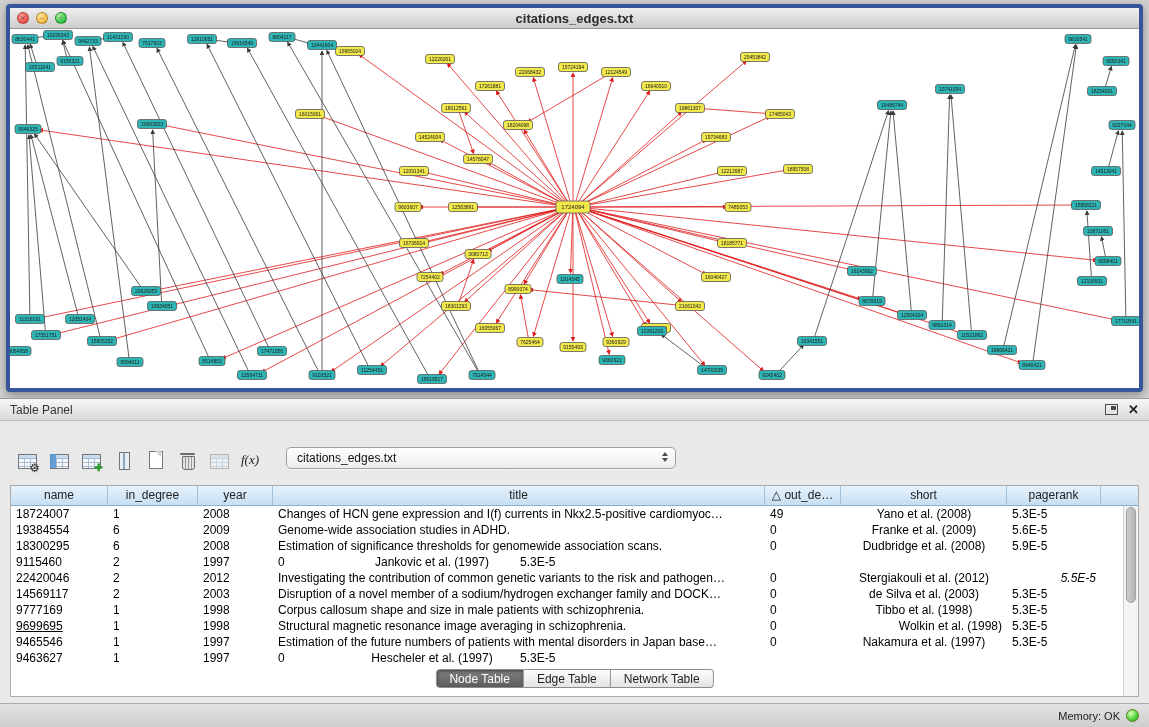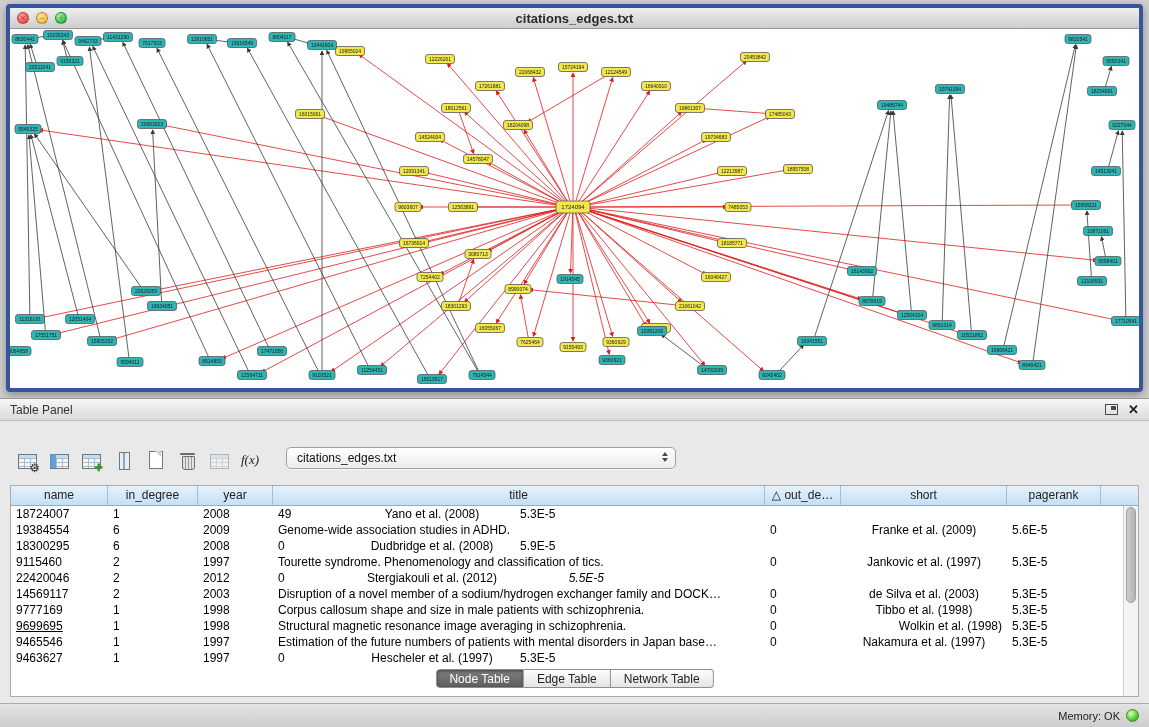--- a/index.html
+++ b/index.html
@@ -615,54 +615,56 @@
         <div class="th" style="width: 76px;">△ out_de…</div>
         <div class="th" style="width: 166px;">short</div>
         <div class="th" style="width: 94px;">pagerank</div>
         <div class="th fill"></div>
       </div>
     <div class="tbody">
         <div class="tr">
           <div class="td" style="width: 97px; text-align: left;">18724007</div>
           <div class="td" style="width: 90px; text-align: left;">1</div>
           <div class="td" style="width: 75px; text-align: left;">2008</div>
+          <div class="td" style="width: 492px; text-align: left;">Changes of HCN gene expression and I(f) currents in Nkx2.5-positive cardiomyoc…</div>
           <div class="td" style="width: 76px; text-align: left;">49</div>
           <div class="td" style="width: 166px; text-align: center;">Yano et al. (2008)</div>
           <div class="td" style="width: 94px; text-align: left;">5.3E-5</div>
         </div>
         <div class="tr">
           <div class="td" style="width: 97px; text-align: left;">19384554</div>
           <div class="td" style="width: 90px; text-align: left;">6</div>
           <div class="td" style="width: 75px; text-align: left;">2009</div>
           <div class="td" style="width: 492px; text-align: left;">Genome-wide association studies in ADHD.</div>
           <div class="td" style="width: 76px; text-align: left;">0</div>
           <div class="td" style="width: 166px; text-align: center;">Franke et al. (2009)</div>
           <div class="td" style="width: 94px; text-align: left;">5.6E-5</div>
         </div>
         <div class="tr">
           <div class="td" style="width: 97px; text-align: left;">18300295</div>
           <div class="td" style="width: 90px; text-align: left;">6</div>
           <div class="td" style="width: 75px; text-align: left;">2008</div>
+          <div class="td" style="width: 492px; text-align: left;">Estimation of significance thresholds for genomewide association scans.</div>
           <div class="td" style="width: 76px; text-align: left;">0</div>
           <div class="td" style="width: 166px; text-align: center;">Dudbridge et al. (2008)</div>
           <div class="td" style="width: 94px; text-align: left;">5.9E-5</div>
         </div>
         <div class="tr">
           <div class="td" style="width: 97px; text-align: left;">9115460</div>
           <div class="td" style="width: 90px; text-align: left;">2</div>
           <div class="td" style="width: 75px; text-align: left;">1997</div>
-          <div class="td" style="width: 492px; text-align: left;">Tourette syndrome. Phenomenology and classification of tics.</div>
           <div class="td" style="width: 76px; text-align: left;">0</div>
           <div class="td" style="width: 166px; text-align: center;">Jankovic et al. (1997)</div>
           <div class="td" style="width: 94px; text-align: left;">5.3E-5</div>
         </div>
         <div class="tr">
           <div class="td" style="width: 97px; text-align: left;">22420046</div>
           <div class="td" style="width: 90px; text-align: left;">2</div>
           <div class="td" style="width: 75px; text-align: left;">2012</div>
+          <div class="td" style="width: 492px; text-align: left;">Investigating the contribution of common genetic variants to the risk and pathogen…</div>
           <div class="td" style="width: 76px; text-align: left;">0</div>
           <div class="td" style="width: 166px; text-align: center;">Stergiakouli et al. (2012)</div>
           <div class="td" style="width: 94px; text-align: right; font-style: italic;">5.5E-5</div>
         </div>
         <div class="tr">
           <div class="td" style="width: 97px; text-align: left;">14569117</div>
           <div class="td" style="width: 90px; text-align: left;">2</div>
           <div class="td" style="width: 75px; text-align: left;">2003</div>
           <div class="td" style="width: 492px; text-align: left;">Disruption of a novel member of a sodium/hydrogen exchanger family and DOCK…</div>
           <div class="td" style="width: 76px; text-align: left;">0</div>

